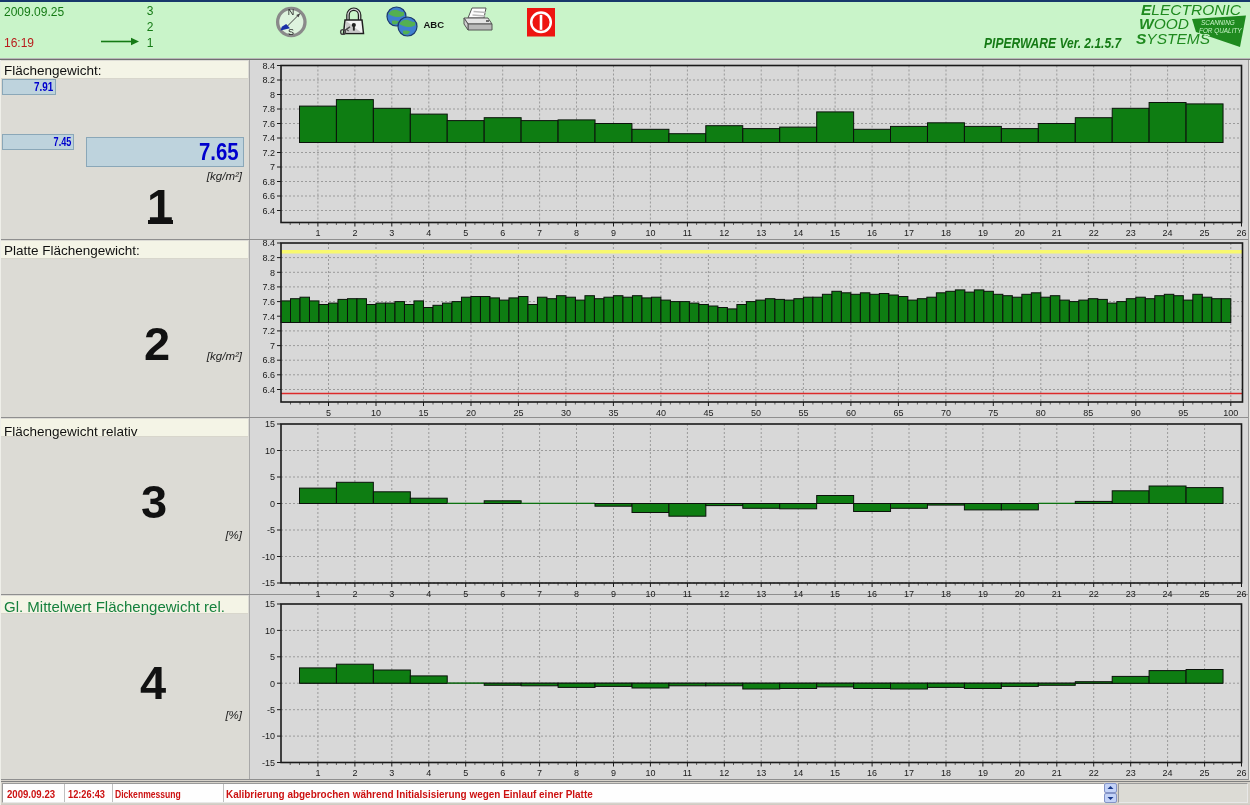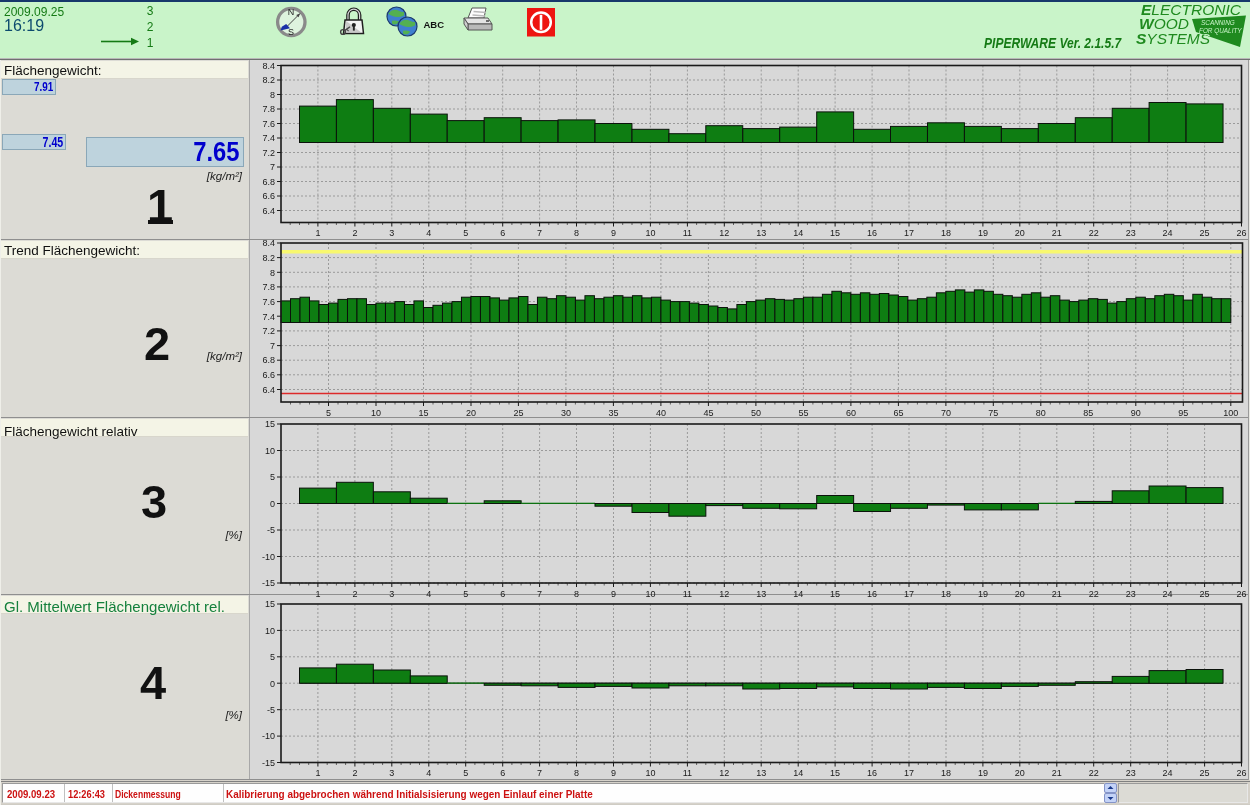--- a/index.html
+++ b/index.html
@@ -5,21 +5,21 @@
 html,body { width:1250px; height:805px; overflow:hidden; background:#d8d8d8;
   font-family:"Liberation Sans", sans-serif; }
 .abs { position:absolute; }
 
 </style></head><body>
 <div class="abs" style="left:0;top:0;width:1250px;height:2px;background:#17386b"></div>
 <div class="abs" style="left:0;top:2px;width:1250px;height:55.5px;background:#c9f4c9"></div>
 <div class="abs" style="left:0;top:57.5px;width:1250px;height:1px;background:#b8b8b8"></div>
 <div class="abs" style="left:0;top:58.5px;width:1250px;height:1px;background:#6f6f6f"></div>
 <div class="abs" style="left:4px;top:4.5px;font-size:12px;color:#157a15">2009.09.25</div>
-<div class="abs" style="left:4px;top:17px;font-size:16px;color:#0c4a6e">16:19</div>
+<div class="abs" style="left:4px;top:36px;font-size:12px;color:#b91c1c">16:19</div>
 <div class="abs" style="left:140px;top:3.5px;width:20px;text-align:center;font-size:12px;color:#157a15">3</div>
 <div class="abs" style="left:140px;top:19.5px;width:20px;text-align:center;font-size:12px;color:#157a15">2</div>
 <div class="abs" style="left:140px;top:35.5px;width:20px;text-align:center;font-size:12px;color:#157a15">1</div>
 <svg class="abs" style="left:98px;top:32.5px" width="44" height="16" viewBox="0 0 44 16">
 <line x1="3" y1="8.5" x2="35" y2="8.5" stroke="#157a15" stroke-width="1.6"></line>
 <polygon points="41,8.5 33,4.8 33,12.2" fill="#157a15"></polygon>
   </svg>
 <svg class="abs" style="left:0;top:0" width="600" height="50" viewBox="0 0 600 50">
     <circle cx="291.3" cy="22" r="13.7" fill="#def3de" stroke="#8a8a8a" stroke-width="3.3"></circle>
     <text x="291" y="14.5" text-anchor="middle" font-size="9" fill="#222">N</text>
@@ -77,21 +77,21 @@
 <div class="abs" style="left:1px;top:60.5px;width:247px;height:18px;background:#f4f4e6;border-bottom:1px solid #d8d6cc"></div>
 <div class="abs" style="left:4px;top:62.5px;font-size:13.5px;color:#111">Flächengewicht:</div>
 <div class="abs" style="left:120px;top:180px;width:80px;text-align:center;font-size:47px;font-weight:bold;color:#111;line-height:52px">1</div>
 <div class="abs" style="left:140px;top:170px;width:102px;text-align:right;font-size:11.5px;font-style:italic;color:#222">[kg/m²]</div>
 <div class="abs" style="left:0;top:239.5px;width:250px;height:178.0px;background:#dcdbd5"></div>
 <div class="abs" style="left:250px;top:239.5px;width:1000px;height:178.0px;background:#d8d8d8"></div>
 <div class="abs" style="left:248.5px;top:239.5px;width:1.5px;height:178.0px;background:#a8a8a8"></div>
 <div class="abs" style="left:0;top:416.5px;width:1250px;height:1px;background:#8f8f8f"></div>
 <div class="abs" style="left:0;top:417.5px;width:1250px;height:1px;background:#f2f2f2"></div>
 <div class="abs" style="left:1px;top:240.5px;width:247px;height:18px;background:#f4f4e6;border-bottom:1px solid #d8d6cc"></div>
-<div class="abs" style="left:4px;top:242.5px;font-size:13.5px;color:#111">Trend Flächengewicht:</div>
+<div class="abs" style="left:4px;top:242.5px;font-size:13.5px;color:#111">Platte Flächengewicht:</div>
 <div class="abs" style="left:117px;top:318px;width:80px;text-align:center;font-size:47px;font-weight:bold;color:#111;line-height:52px">2</div>
 <div class="abs" style="left:140px;top:350px;width:102px;text-align:right;font-size:11.5px;font-style:italic;color:#222">[kg/m²]</div>
 <div class="abs" style="left:0;top:417.5px;width:250px;height:177.0px;background:#dcdbd5"></div>
 <div class="abs" style="left:250px;top:417.5px;width:1000px;height:177.0px;background:#d8d8d8"></div>
 <div class="abs" style="left:248.5px;top:417.5px;width:1.5px;height:177.0px;background:#a8a8a8"></div>
 <div class="abs" style="left:0;top:593.5px;width:1250px;height:1px;background:#8f8f8f"></div>
 <div class="abs" style="left:0;top:594.5px;width:1250px;height:1px;background:#f2f2f2"></div>
 <div class="abs" style="left:1px;top:418.5px;width:247px;height:18px;background:#f4f4e6;border-bottom:1px solid #d8d6cc"></div>
 <div class="abs" style="left:4px;top:424px;font-size:13.5px;color:#111">Flächengewicht relativ</div>
 <div class="abs" style="left:114px;top:476px;width:80px;text-align:center;font-size:47px;font-weight:bold;color:#111;line-height:52px">3</div>
@@ -100,22 +100,22 @@
 <div class="abs" style="left:250px;top:594.5px;width:1000px;height:185.0px;background:#d8d8d8"></div>
 <div class="abs" style="left:248.5px;top:594.5px;width:1.5px;height:185.0px;background:#a8a8a8"></div>
 <div class="abs" style="left:0;top:778.5px;width:1250px;height:1px;background:#8f8f8f"></div>
 <div class="abs" style="left:0;top:779.5px;width:1250px;height:1px;background:#f2f2f2"></div>
 <div class="abs" style="left:1px;top:595.5px;width:247px;height:18px;background:#f4f4e6;border-bottom:1px solid #d8d6cc"></div>
 <div class="abs" style="left:4px;top:597.5px;font-size:15px;color:#15803d">Gl. Mittelwert Flächengewicht rel.</div>
 <div class="abs" style="left:113px;top:657px;width:80px;text-align:center;font-size:47px;font-weight:bold;color:#111;line-height:52px">4</div>
 <div class="abs" style="left:140px;top:709px;width:102px;text-align:right;font-size:11.5px;font-style:italic;color:#222">[%]</div>
 <div class="abs" style="left:147.5px;top:219.5px;width:25px;height:4px;background:#111"></div>
 <div class="abs" style="left:2px;top:79px;width:54px;height:15.5px;background:#bed3dd;border:1px solid #8aa7b8;color:#0000cd;font-weight:bold;text-align:right;font-size:13px;line-height:14.5px;padding-right:2px"><span style="display:inline-block;transform:scaleX(0.76);transform-origin:right center">7.91</span></div>
-<div class="abs" style="left:2px;top:134px;width:64px;height:15.5px;background:#bed3dd;border:1px solid #8aa7b8;color:#0000cd;font-weight:bold;text-align:right;font-size:14px;line-height:14.5px;padding-right:2px"><span style="display:inline-block;transform:scaleX(0.76);transform-origin:right center">7.45</span></div>
-<div class="abs" style="left:86px;top:136.5px;width:158px;height:30.5px;background:#bed3dd;border:1px solid #8aa7b8;color:#0000cd;font-weight:bold;text-align:right;font-size:28px;line-height:28px;padding-right:4px"><span style="display:inline-block;transform:scaleX(0.85);transform-origin:right center">7.65</span></div>
+<div class="abs" style="left:2px;top:134px;width:72px;height:15.5px;background:#bed3dd;border:1px solid #8aa7b8;color:#0000cd;font-weight:bold;text-align:right;font-size:12px;line-height:14.5px;padding-right:2px"><span style="display:inline-block;transform:scaleX(0.76);transform-origin:right center">7.45</span></div>
+<div class="abs" style="left:86px;top:136.5px;width:158px;height:30.5px;background:#bed3dd;border:1px solid #8aa7b8;color:#0000cd;font-weight:bold;text-align:right;font-size:24px;line-height:28px;padding-right:4px"><span style="display:inline-block;transform:scaleX(0.85);transform-origin:right center">7.65</span></div>
 <svg class="abs" style="left:250px;top:59.5px" width="1000" height="180" font-family="&quot;Liberation Sans&quot;, sans-serif">
     <line x1="27" y1="5.5" x2="31" y2="5.5" stroke="#1a1a1a" stroke-width="1"></line>
     <text x="25" y="8.7" text-anchor="end" font-size="9" fill="#1a1a1a">8.4</text>
     <line x1="31" y1="20.0" x2="991.5" y2="20.0" stroke="#9a9a9a" stroke-width="1" stroke-dasharray="2,2"></line>
     <line x1="27" y1="20.0" x2="31" y2="20.0" stroke="#1a1a1a" stroke-width="1"></line>
     <text x="25" y="23.2" text-anchor="end" font-size="9" fill="#1a1a1a">8.2</text>
     <line x1="31" y1="34.5" x2="991.5" y2="34.5" stroke="#9a9a9a" stroke-width="1" stroke-dasharray="2,2"></line>
     <line x1="27" y1="34.5" x2="31" y2="34.5" stroke="#1a1a1a" stroke-width="1"></line>
     <text x="25" y="37.7" text-anchor="end" font-size="9" fill="#1a1a1a">8</text>
     <line x1="31" y1="49.0" x2="991.5" y2="49.0" stroke="#9a9a9a" stroke-width="1" stroke-dasharray="2,2"></line>

